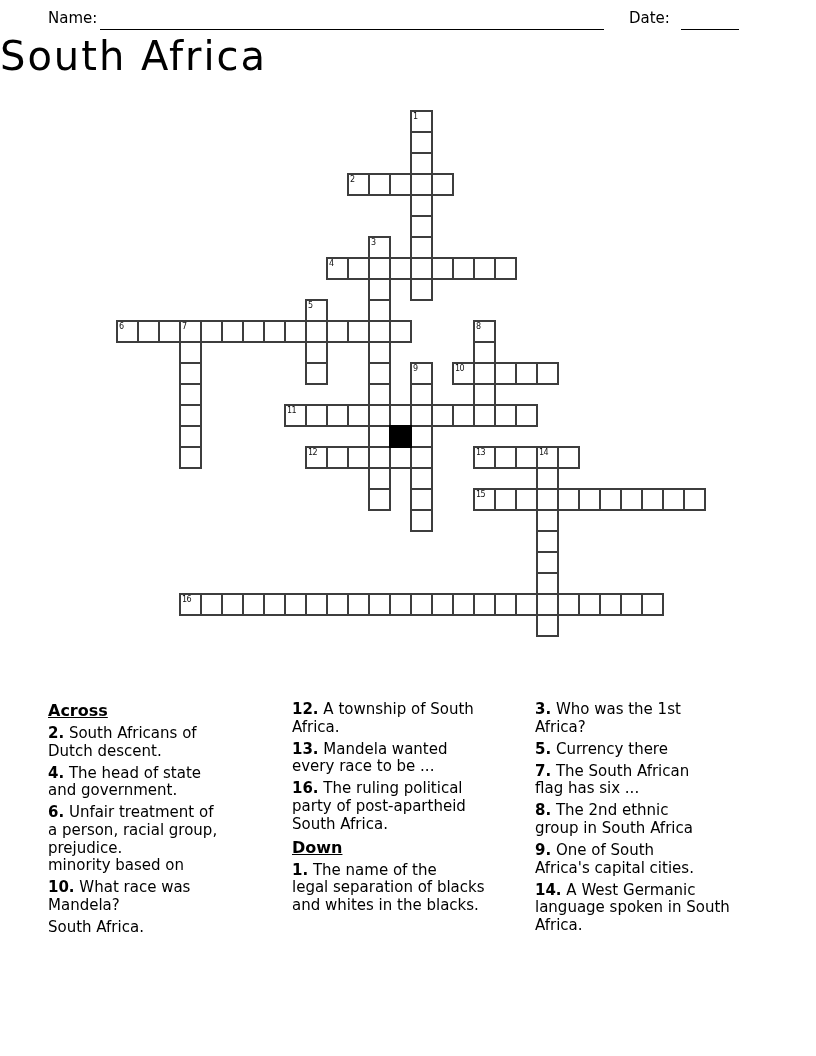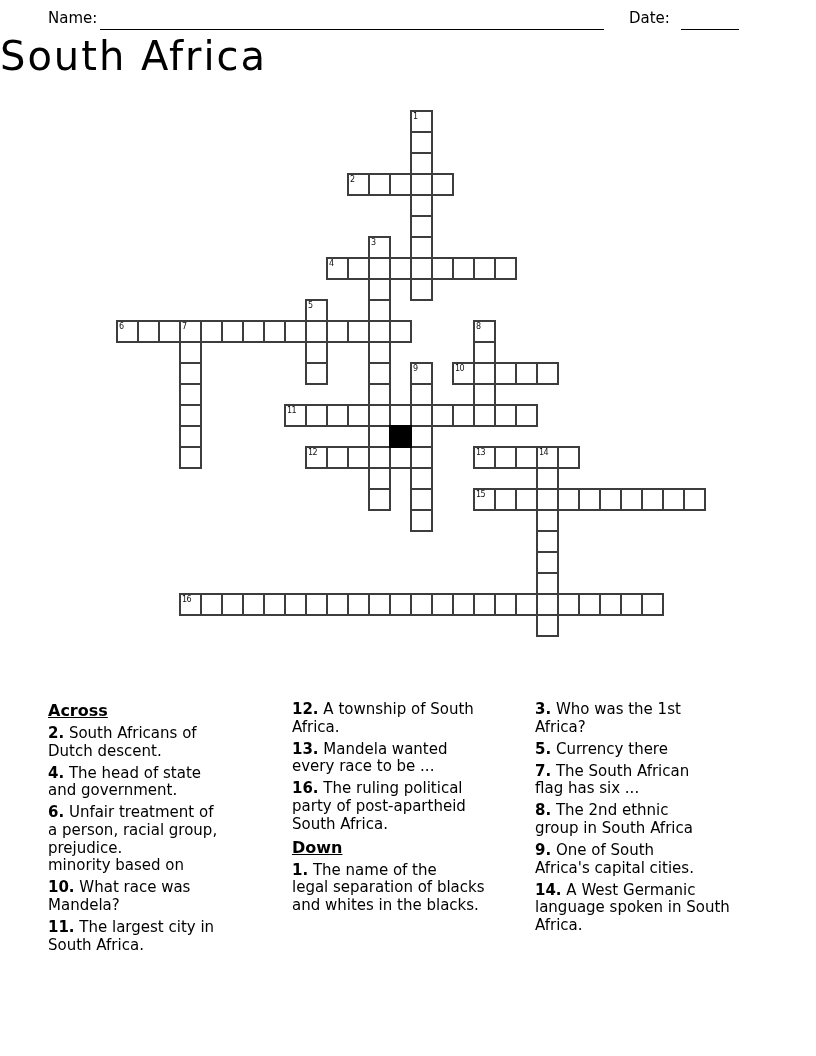--- a/index.html
+++ b/index.html
@@ -217,21 +217,20 @@
         <div class="clue-line"><b>6.</b> Unfair treatment of</div>
         <div class="clue-line">a person, racial group,</div>
         <div class="clue-line">prejudice.</div>
         <div class="clue-line">minority based on</div>
       </div>
       <div class="clue">
         <div class="clue-line"><b>10.</b> What race was</div>
         <div class="clue-line">Mandela?</div>
       </div>
       <div class="clue">
-        <div class="clue-line"><b>11.</b> The largest city in</div>
         <div class="clue-line">South Africa.</div>
       </div>
     </div>
   <div class="clue-col" style="left:292px; width:242px">
       <div class="clue">
         <div class="clue-line"><b>12.</b> A township of South</div>
         <div class="clue-line">Africa.</div>
       </div>
       <div class="clue">
         <div class="clue-line"><b>13.</b> Mandela wanted</div>

